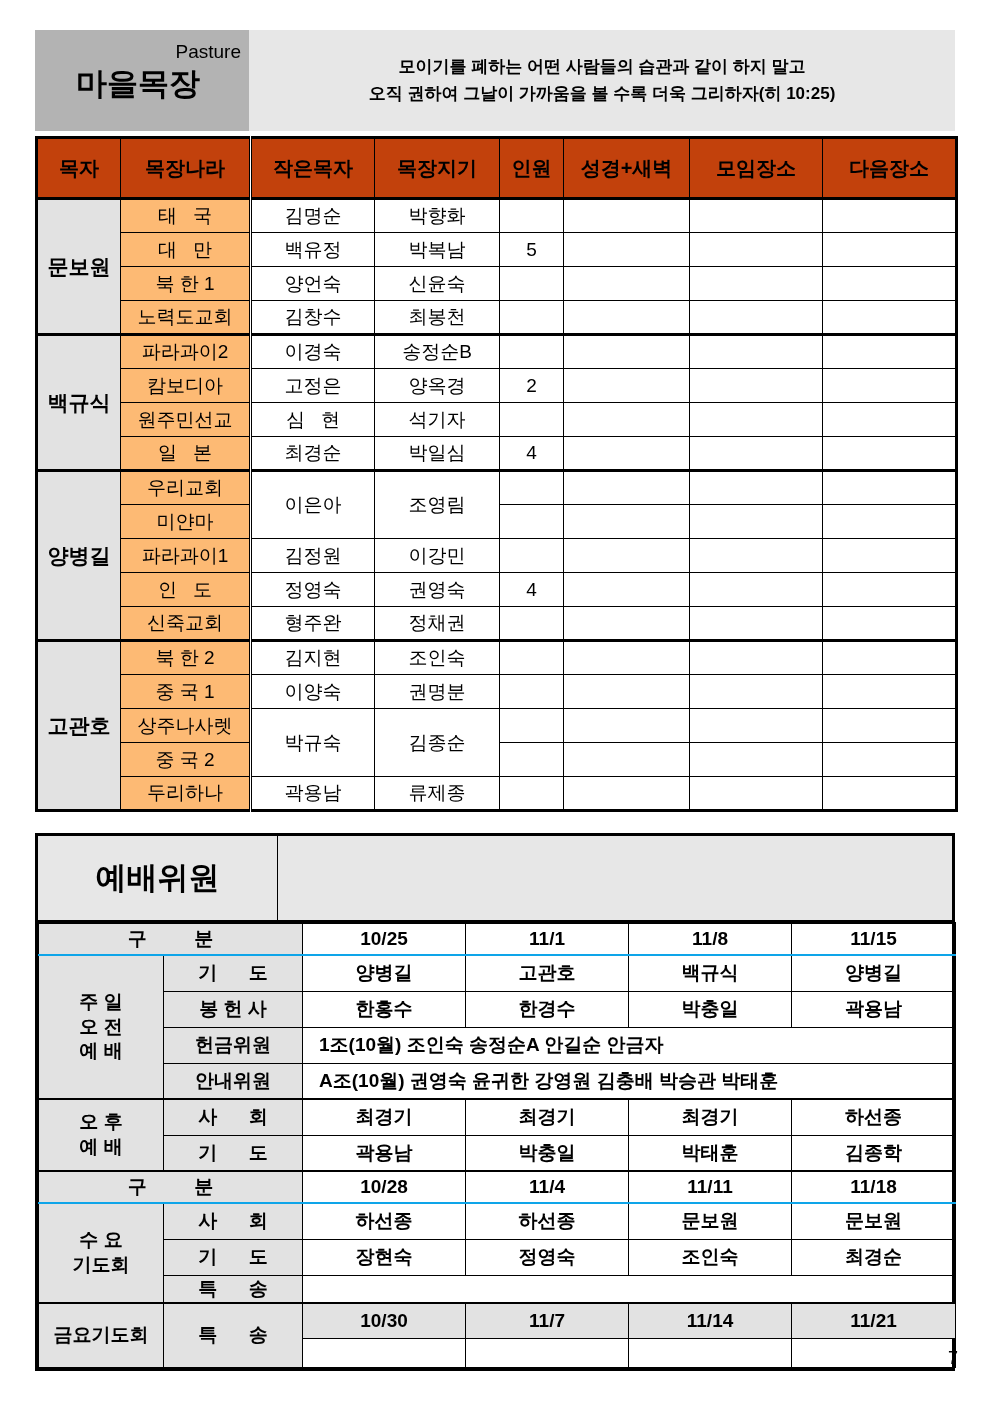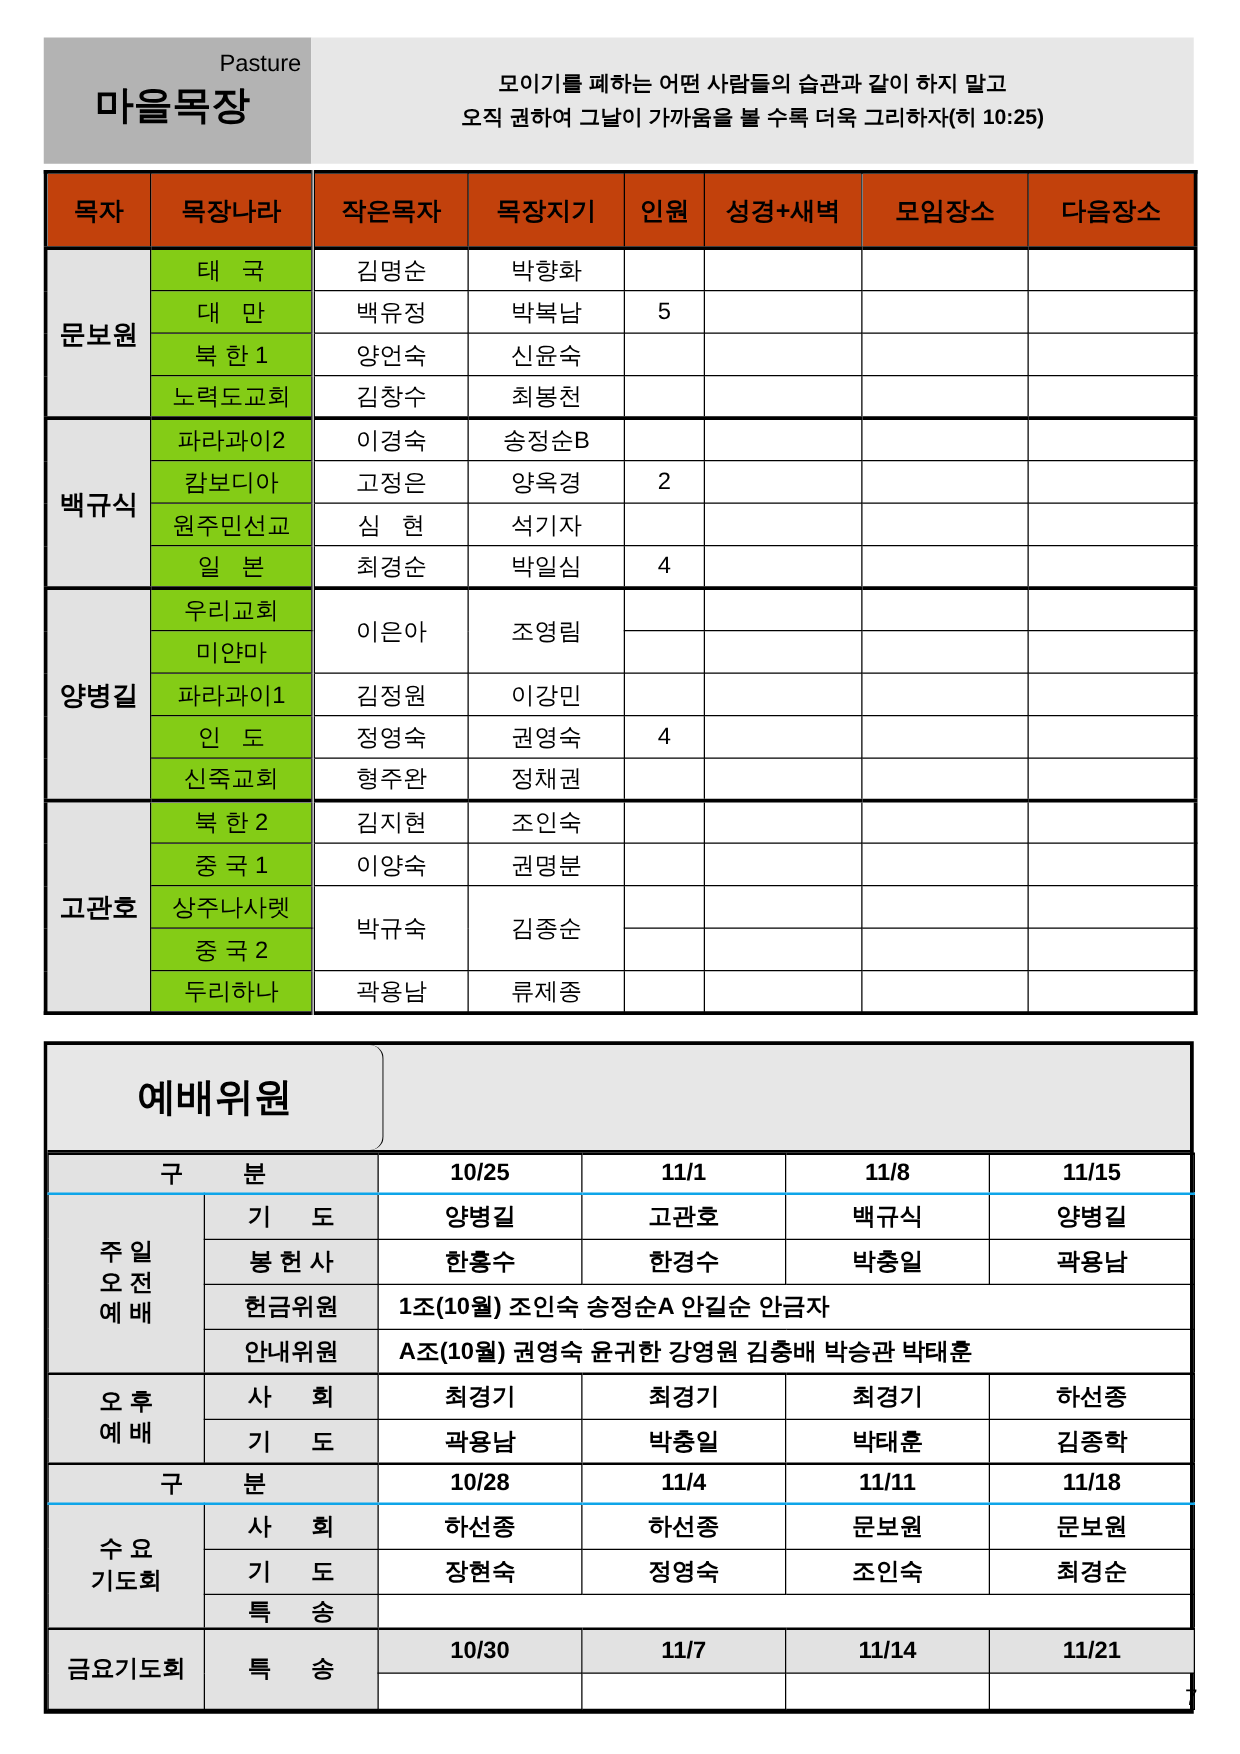--- a/index.html
+++ b/index.html
@@ -17,27 +17,27 @@
   
   table { border-collapse:collapse; table-layout:fixed; }
   td, th { border:1px solid #000; text-align:center; overflow:hidden; }
   .pre { white-space:pre; }
   .g { background:#e2e2e2; }
   
   .t1 { position:absolute; top:136px; left:35px; width:920px; border:3px solid #000; }
   .t1 th { background:#c2410c; font-size:20px; font-weight:bold; height:61px; border-bottom:3px solid #000; }
   .t1 td { height:34px; font-size:19px; }
   .t1 .shep { background:#e2e2e2; font-weight:bold; font-size:21px; }
-  .t1 .nation { background:#84cc16; }
+  .t1 .nation { background:#fdba74; }
   .t1 .dbl { border-left:3px double #000; }
   .t1 tr.sep td { border-top:3px solid #000; }
   
   .t2wrap { position:absolute; top:833px; left:35px; width:920px; border:3px solid #000; }
   .band2 { display:flex; height:86px; background:#e7e7e7; border-bottom:2px solid #000; }
-  .band2-left { width:269px; border-right:1px solid #000; display:flex; align-items:center; justify-content:center; font-size:31px; font-weight:bold;border-radius:11px; }
+  .band2-left { width:240px; border-right:1px solid #000; display:flex; align-items:center; justify-content:center; font-size:31px; font-weight:bold; }
   .band2-right { flex:1; display:flex; align-items:center; justify-content:center; font-weight:bold; font-size:17px; padding:0 4px; }
   .t2 { width:100%; }
   .t2 td { height:36px; font-size:19px; font-weight:bold; }
   .t2 .vlabel { white-space:pre-line; line-height:1.3; }
   .t2 .lt { text-align:left; padding-left:16px; }
   .t2 tr.sep td { border-top:2px solid #000; }
   .t2 tr.gubun td { height:32px; border-top:2px solid #000; border-bottom:2px solid #0ea5e9; }
   .t2 tr.short td { height:26px; }
   .t2 tr.blank td { height:29px; }
   .pageno { position:absolute; top:1348px; left:948px; font-size:18px; }

